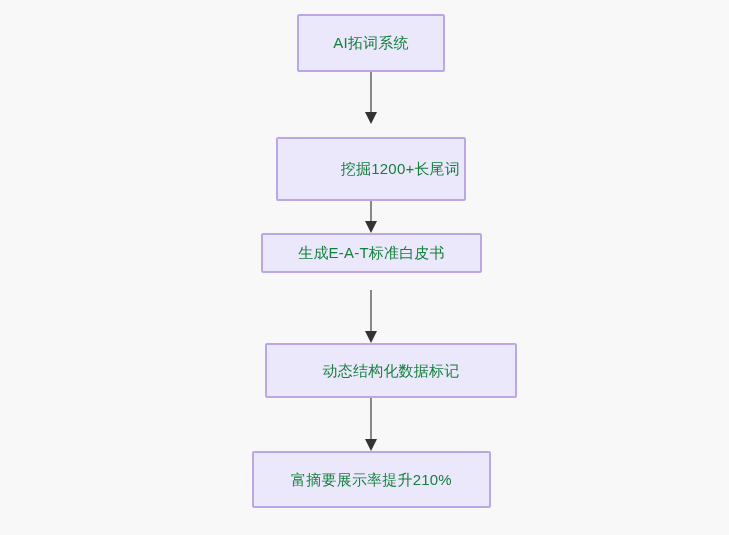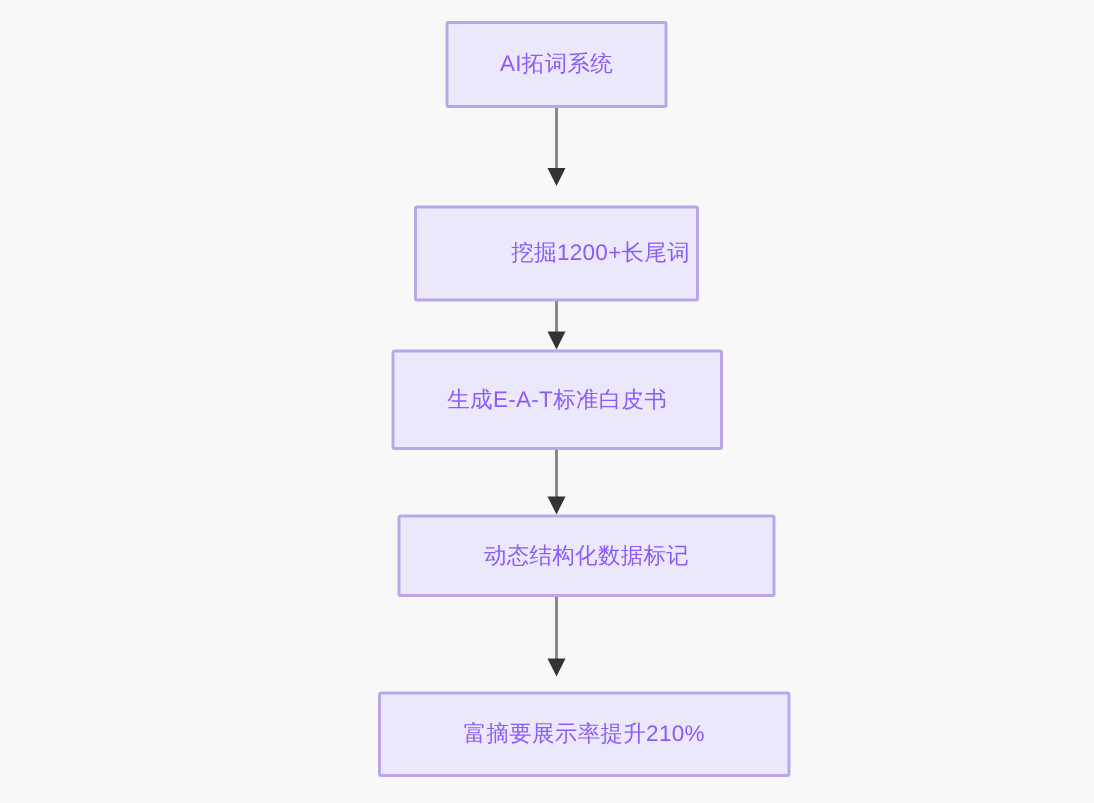--- a/index.html
+++ b/index.html
@@ -23,39 +23,39 @@
 
   .node {
     position: absolute;
     box-sizing: border-box;
     background: #ebe8fb;
     border: 2px solid #bba7e8;
     border-radius: 2px;
     display: flex;
     align-items: center;
     justify-content: center;
-    color: #8b5cf6;
+    color: #15803d;
     font-size: 15px;
     line-height: 1.2;
     letter-spacing: 0.2px;
     white-space: nowrap;
     text-align: center;
   }
 
   .node-label {
     display: block;
     padding: 0 4px;
   }
 
   
   .node-1 { left: 297px; top: 14px;  width: 148px; height: 58px; }
   .node-2 { left: 276px; top: 137px; width: 190px; height: 64px; justify-content: flex-end; }
-  .node-3 { left: 261px; top: 233px; width: 221px; height: 67px; }
+  .node-3 { left: 261px; top: 233px; width: 221px; height: 40px; }
   .node-4 { left: 265px; top: 343px; width: 252px; height: 55px; }
-  .node-5 { left: 252px; top: 461px; width: 275px; height: 57px; }
+  .node-5 { left: 252px; top: 451px; width: 239px; height: 57px; }
 
   
   .edge {
     position: absolute;
     left: 0;
     top: 0;
     width: 729px;
     height: 535px;
     overflow: visible;
     pointer-events: none;

